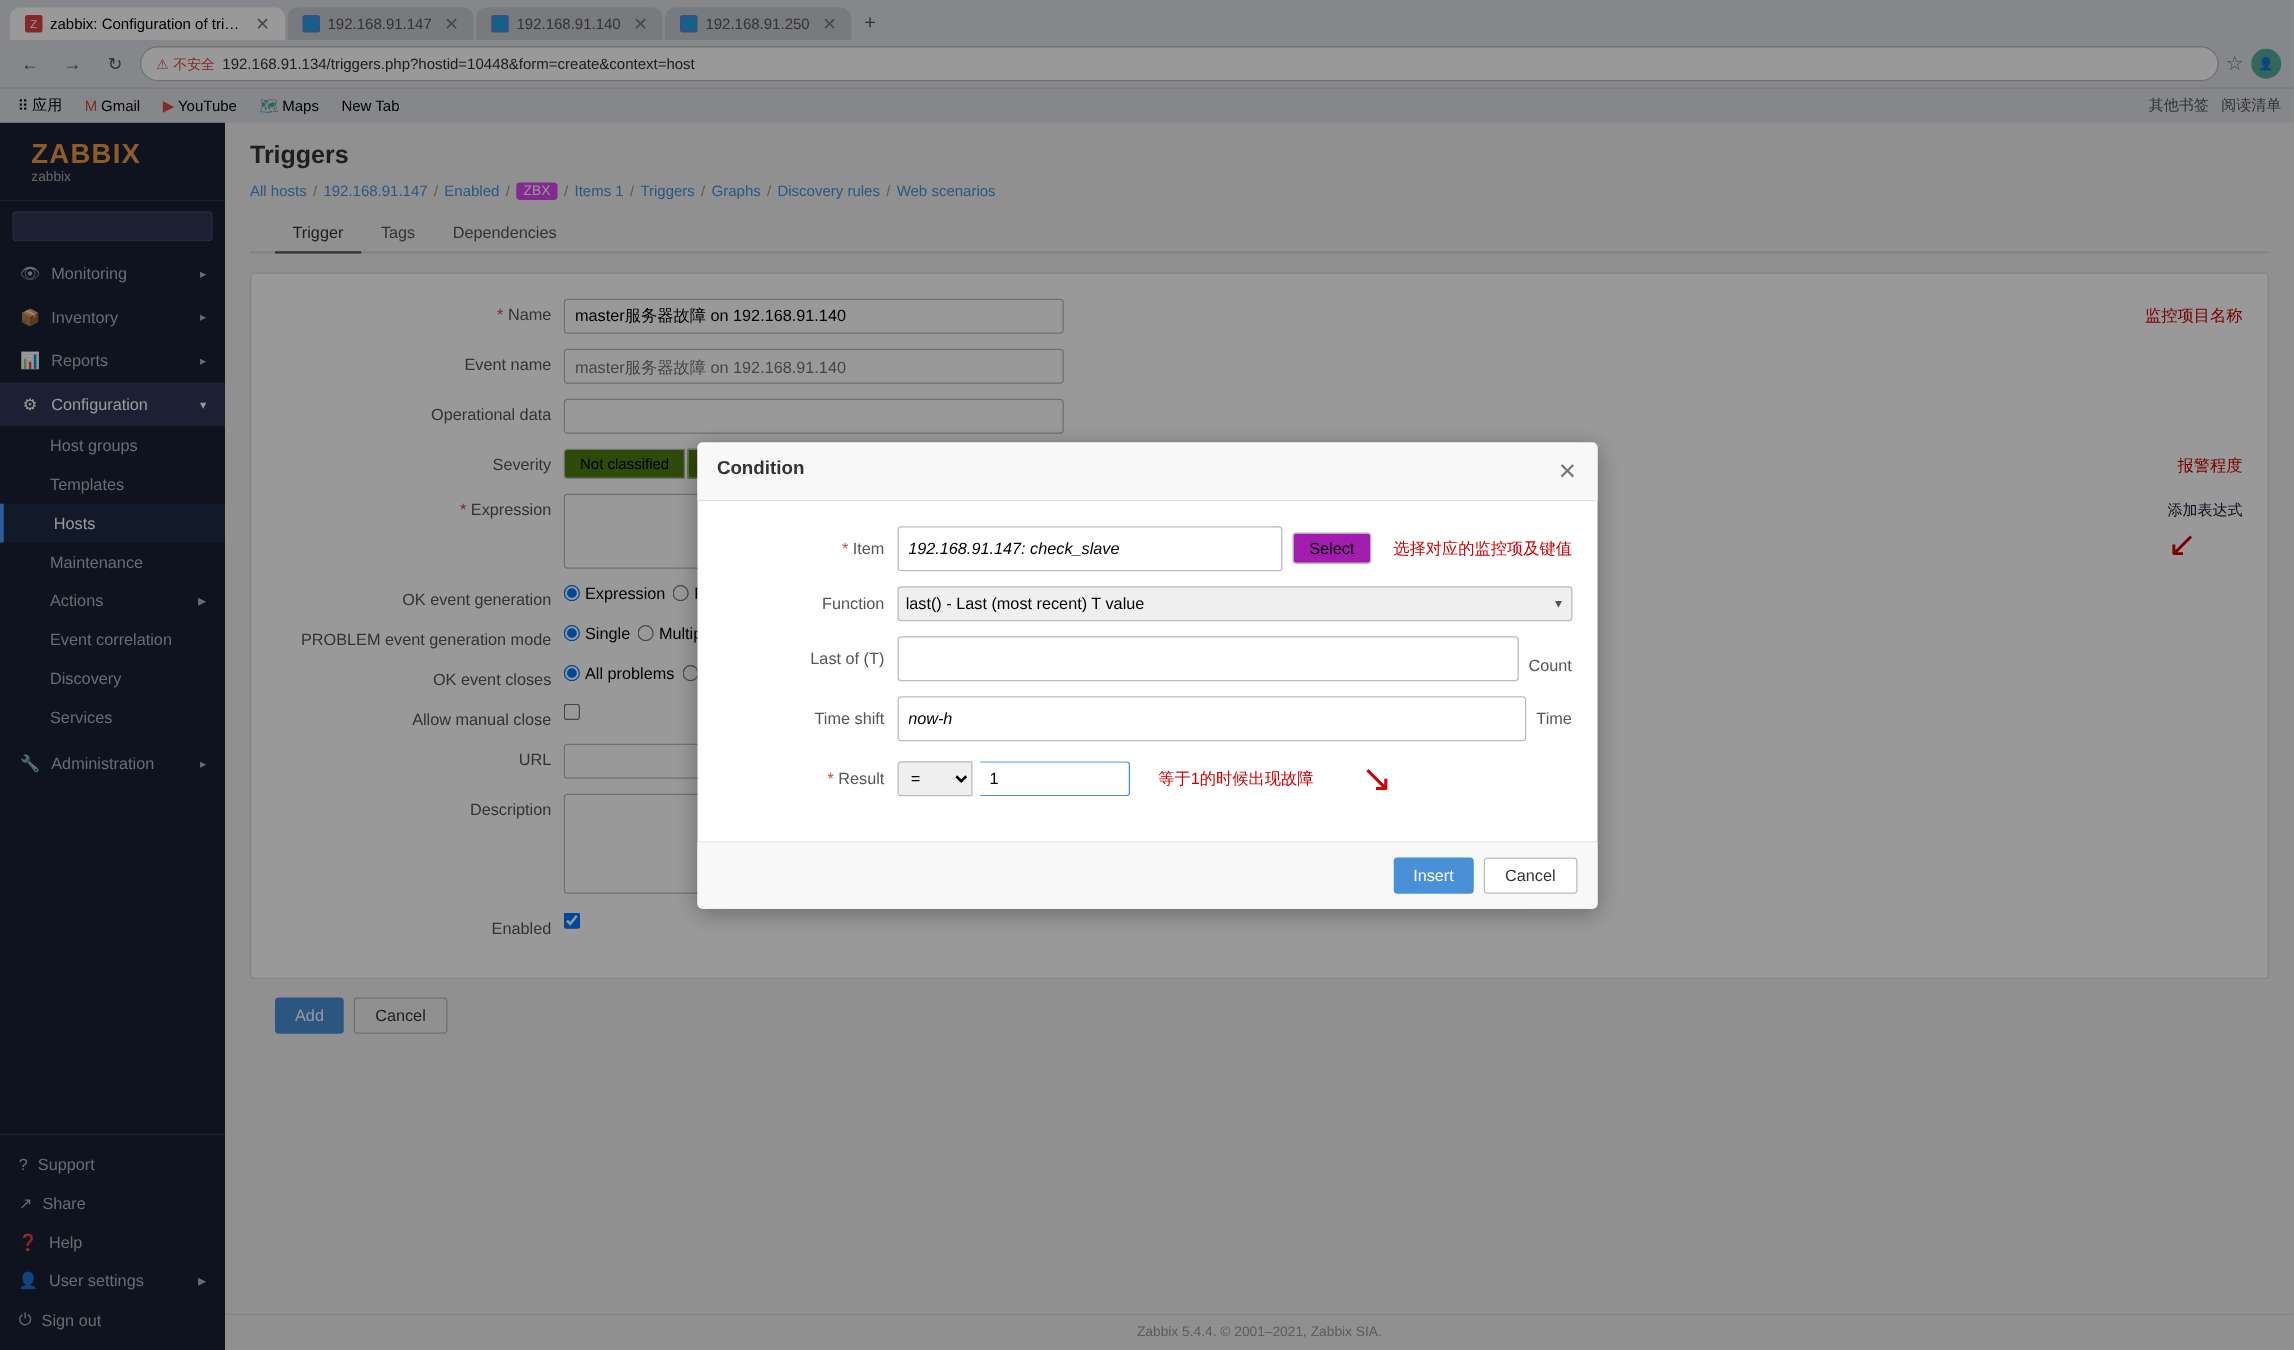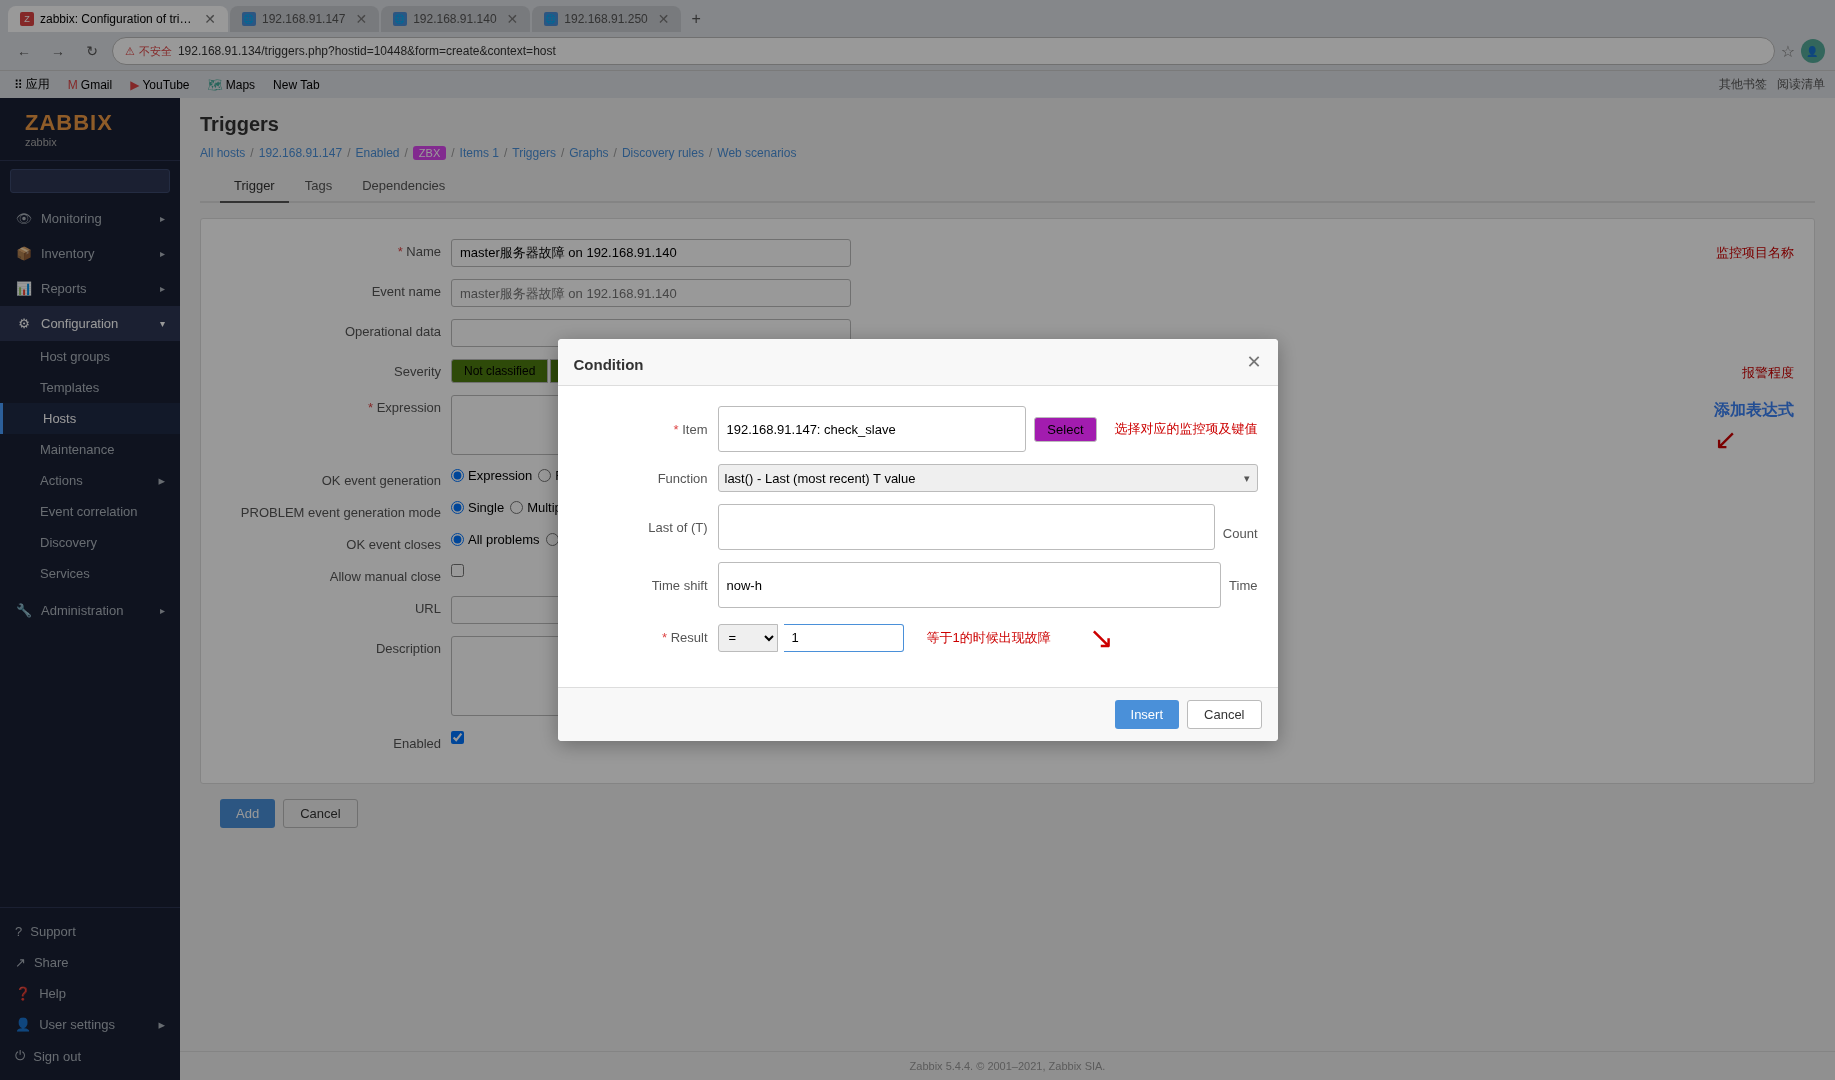--- a/index.html
+++ b/index.html
@@ -92,34 +92,34 @@
     
     .form-actions { display: flex; gap: 8px; padding: 15px 20px; }
     .btn-primary { padding: 6px 16px; background: #4a90d9; color: white; border: none; border-radius: 3px; cursor: pointer; font-size: 13px; }
     .btn-default { padding: 6px 16px; background: #f0f0f0; color: #333; border: 1px solid #bbb; border-radius: 3px; cursor: pointer; font-size: 13px; }
 
     
     .overlay { position: fixed; top: 0; left: 0; right: 0; bottom: 0; background: rgba(0,0,0,0.4); z-index: 100; display: flex; align-items: center; justify-content: center; }
 
     
     .modal { background: #fff; border-radius: 4px; box-shadow: 0 4px 20px rgba(0,0,0,0.3); width: 720px; max-width: 90%; }
-    .modal-header { display: flex; align-items: flex-end; justify-content: space-between; padding: 12px 16px; border-bottom: 1px solid #ddd; background: #f8f8f8; border-radius: 4px 4px 0 0; }
+    .modal-header { display: flex; align-items: flex-start; justify-content: space-between; padding: 12px 16px; border-bottom: 1px solid #ddd; background: #f8f8f8; border-radius: 4px 4px 0 0; }
     .modal-title { font-size: 15px; font-weight: bold; color: #333; }
     .modal-close { background: none; border: none; cursor: pointer; font-size: 18px; color: #777; }
     .modal-body { padding: 20px; }
     .modal-footer { display: flex; justify-content: flex-end; gap: 8px; padding: 12px 16px; border-top: 1px solid #ddd; background: #f8f8f8; border-radius: 0 0 4px 4px; }
     .btn-insert { padding: 6px 16px; background: #4a90d9; color: white; border: none; border-radius: 3px; cursor: pointer; font-size: 13px; }
     .btn-cancel { padding: 6px 16px; background: #fff; color: #333; border: 1px solid #bbb; border-radius: 3px; cursor: pointer; font-size: 13px; }
 
     
     .modal-form-row { display: flex; align-items: center; margin-bottom: 12px; gap: 10px; }
     .modal-label { width: 130px; text-align: right; font-size: 13px; color: #555; flex-shrink: 0; }
     .modal-label.required::before { content: "* "; color: #d44; }
     .modal-control { flex: 1; display: flex; align-items: center; gap: 8px; }
-    .modal-input { height: 46px; border: 1px solid #bbb; border-radius: 3px; padding: 17px 8px; font-size: 13px; flex: 1; }
+    .modal-input { height: 36px; border: 1px solid #bbb; border-radius: 3px; padding: 17px 8px; font-size: 13px; flex: 1; font-style: italic; }
     .select-full { width: 100%; height: 28px; border: 1px solid #bbb; border-radius: 3px; padding: 2px 6px; font-size: 13px; }
     .modal-select-wrap { flex: 1; position: relative; }
     .modal-select-wrap::after { content: "▾"; position: absolute; right: 8px; top: 50%; transform: translateY(-50%); pointer-events: none; font-size: 11px; color: #555; }
     .btn-select { padding: 4px 12px; background: #a21caf; border: 1px solid #bbb; border-radius: 3px; cursor: pointer; font-size: 13px; white-space: nowrap; }
     .result-group { display: flex; align-items: center; gap: 6px; }
     .result-select { height: 28px; border: 1px solid #bbb; border-radius: 3px 0 0 3px; padding: 2px 6px; font-size: 13px; width: 60px; }
     .result-input { height: 28px; border: 1px solid #4a90d9; border-radius: 0 3px 3px 0; padding: 4px 8px; font-size: 13px; width: 120px; background: #fff; }
 
     
     .app-footer { background: #f0f0f0; text-align: center; padding: 8px; font-size: 11px; color: #999; border-top: 1px solid #ddd; }
@@ -347,21 +347,21 @@
             <div class="form-control">
               <div style="display:flex;gap:8px;align-items:flex-start;">
                 <textarea class="expression-area" style="max-width: 350px; height: 60px;"></textarea>
                 <div style="display:flex;flex-direction:column;gap:4px;">
                   <button class="add-btn">Add</button>
                 </div>
               </div>
             </div>
 
             <div style="position:relative;margin-left:10px;margin-top:5px;">
-              <span style="color:#3b82f6;font-size:16px;font-weight:bold;">添加表达式</span>
+              <span style="color:#0f172a;font-size:12px;">添加表达式</span>
               <div style="color:#c00;font-size:28px;margin-top:2px;">↙</div>
             </div>
           </div>
 
           <div class="form-row">
             <div class="form-label">OK event generation</div>
             <div class="form-control">
               <div style="display:flex;gap:6px;">
                 <label style="display:flex;align-items:center;gap:4px;font-size:13px;"><input type="radio" name="ok_event" checked="" style=""> Expression</label>
                 <label style="display:flex;align-items:center;gap:4px;font-size:13px;"><input type="radio" name="ok_event" style=""> Recovery expression</label>

